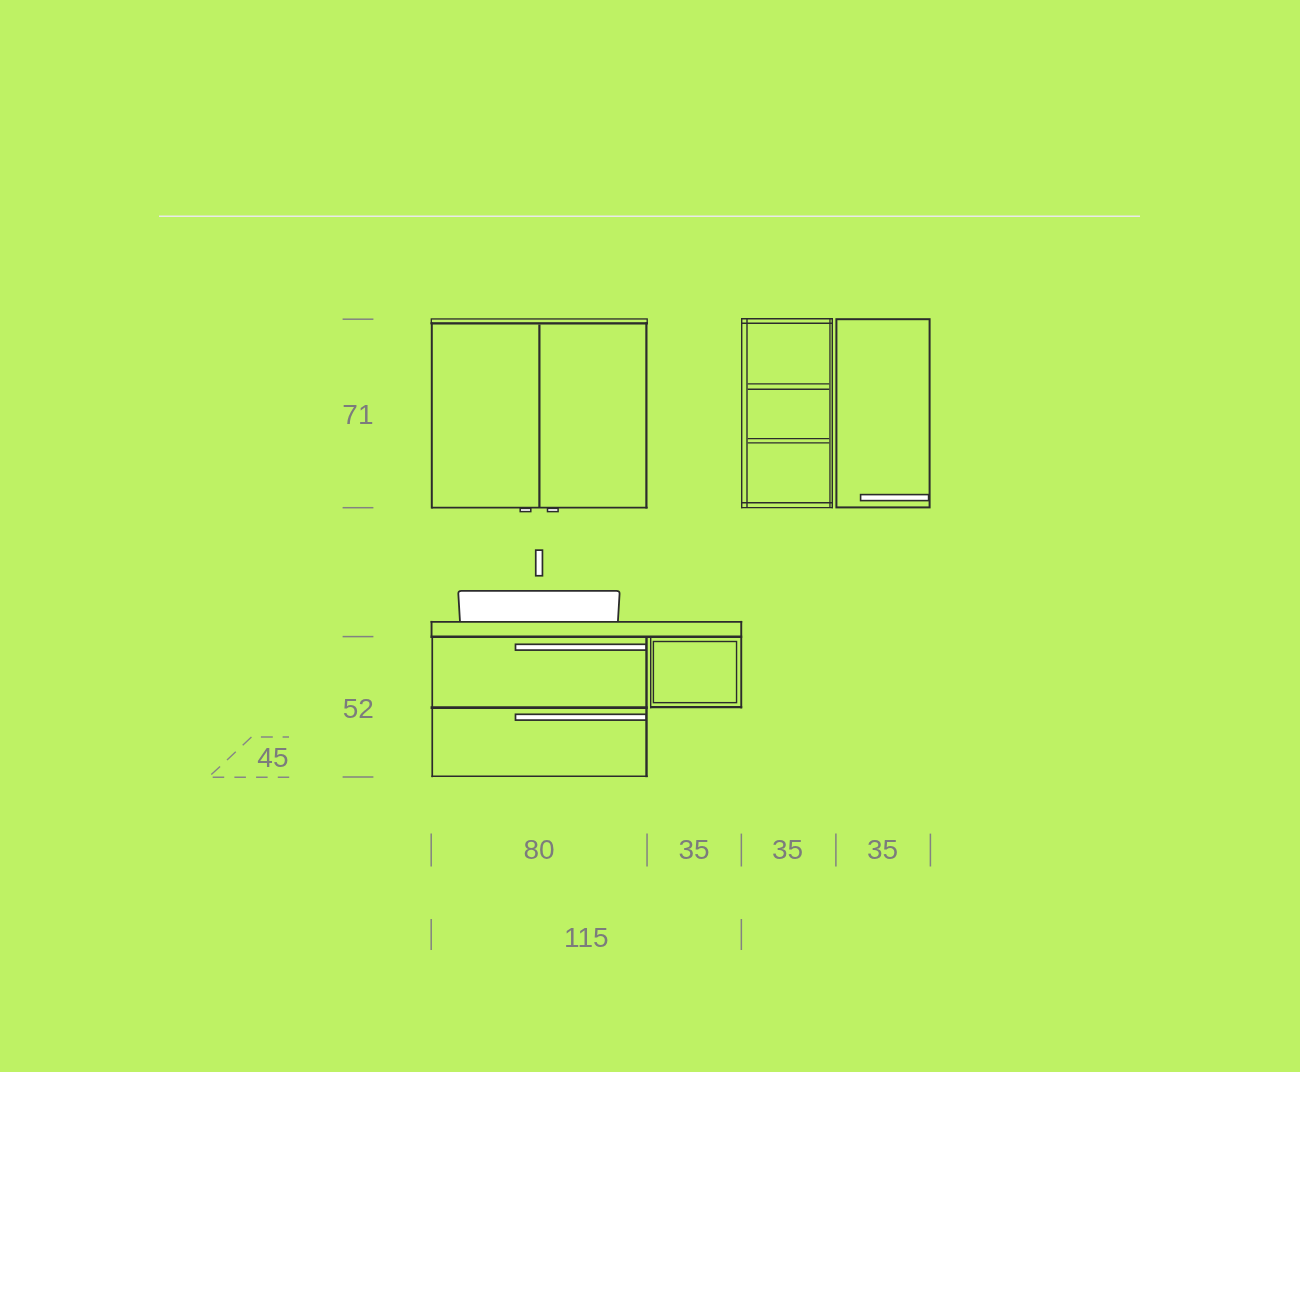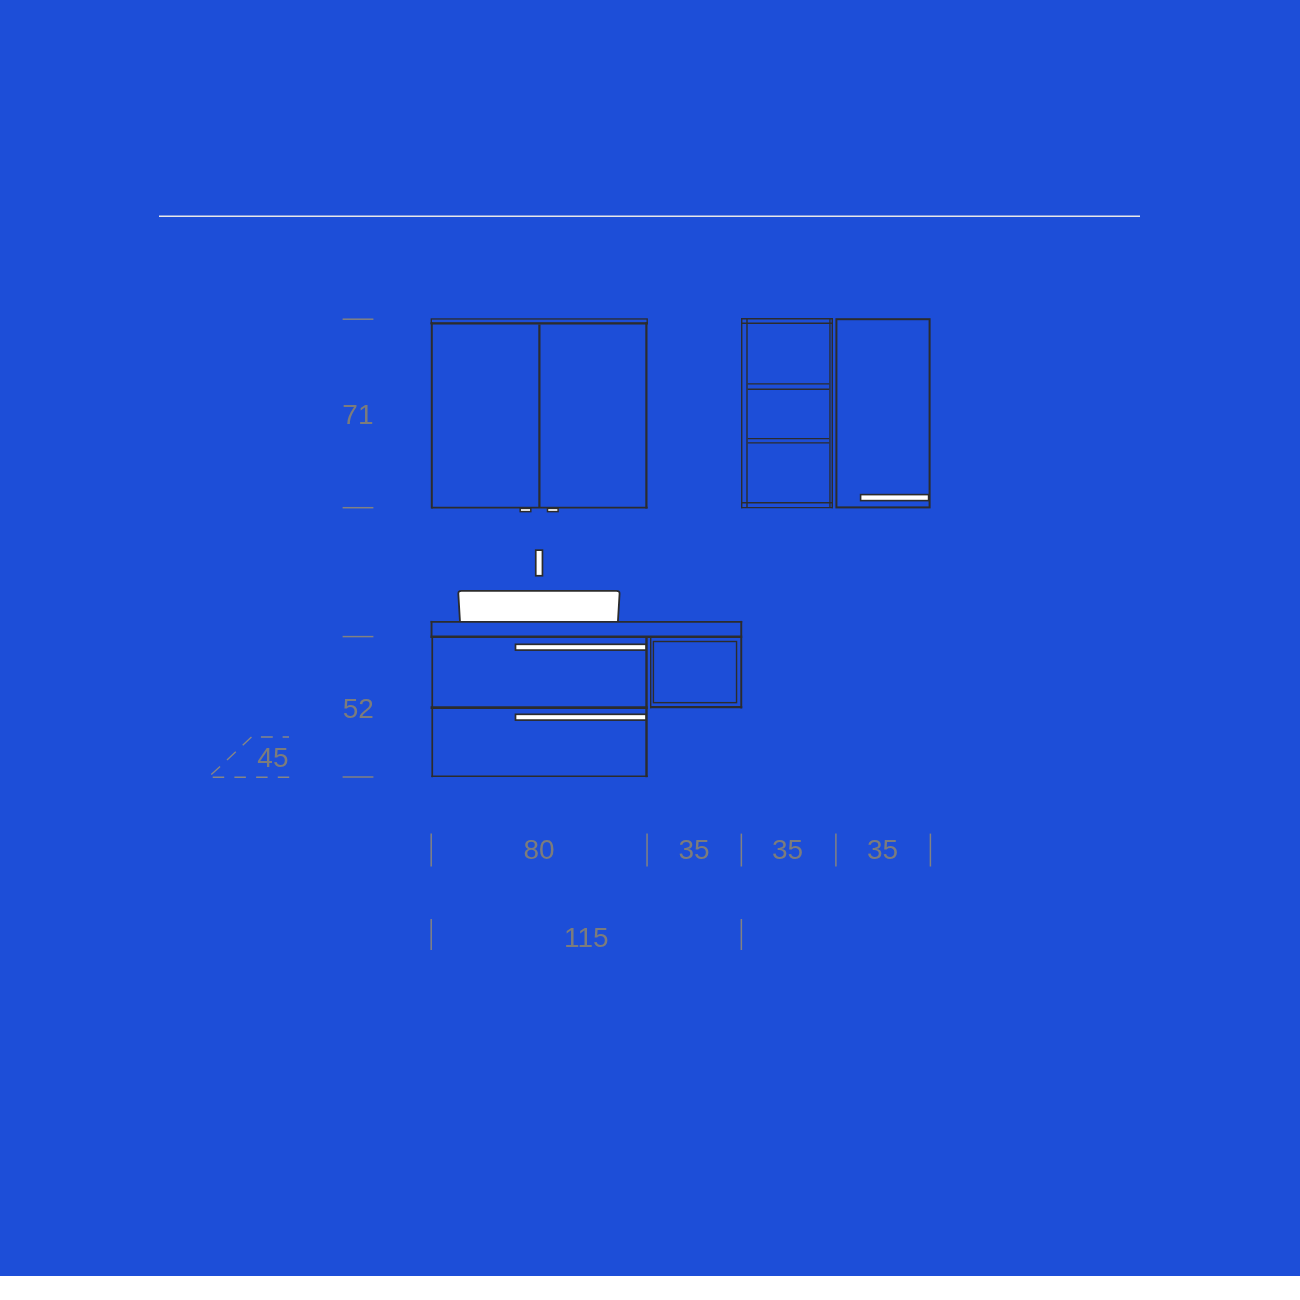--- a/index.html
+++ b/index.html
@@ -1,16 +1,16 @@
 <!DOCTYPE html>
 <html><head>
 <meta charset="utf-8">
 <style>
 html,body{margin:0;padding:0;background:#ffffff;}
-#stage{position:relative;width:1300px;height:1276px;background:#1d4ed8;overflow:hidden;}
+#stage{position:relative;width:1300px;height:1072px;background:#bef264;overflow:hidden;}
 text{font-family:"Liberation Sans",sans-serif;fill:#7c7c7c;font-size:28px;}
 </style>
 </head>
 <body>
 <div id="stage">
 <svg width="1300" height="1300" viewBox="0 0 1300 1300" xmlns="http://www.w3.org/2000/svg">
 
 <line x1="159" y1="216.3" x2="1140" y2="216.3" stroke="#e9e9e9" stroke-width="1.6"></line>
 
 <g stroke="#2c2c2c" fill="none">

